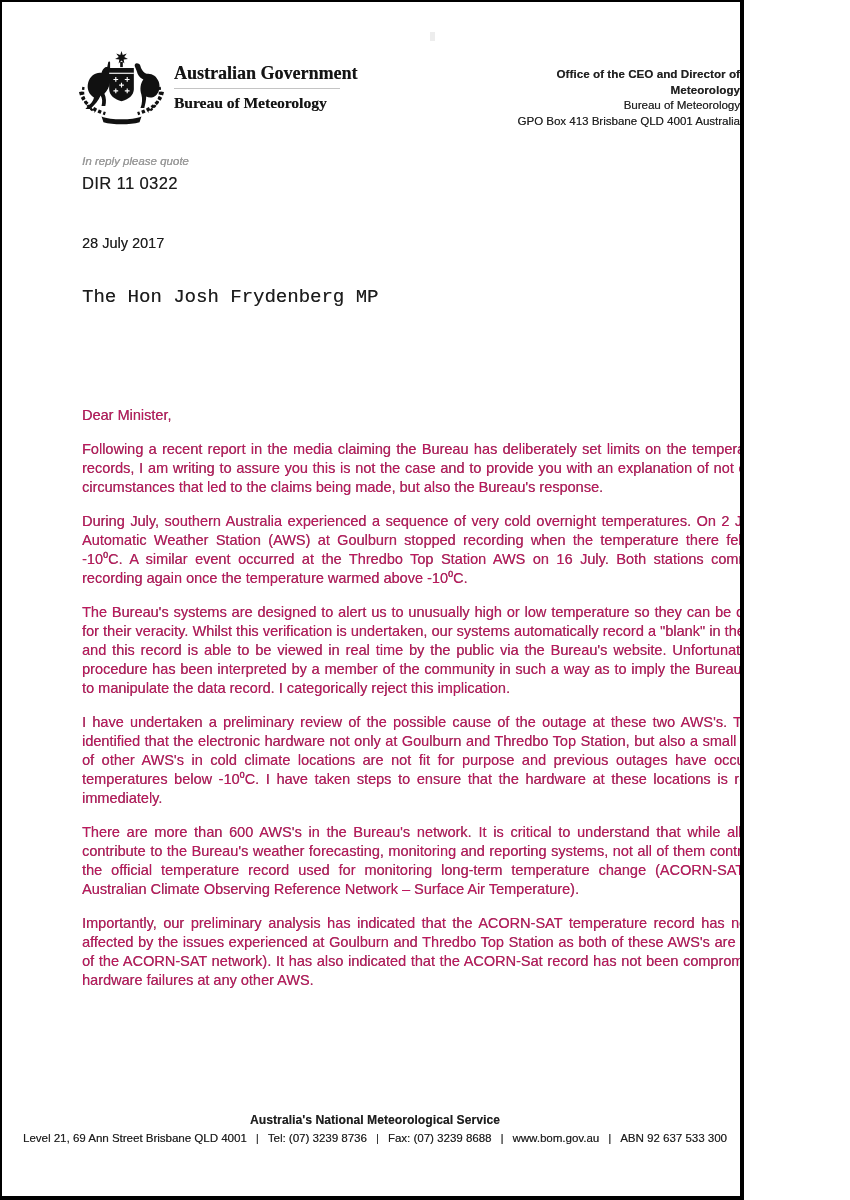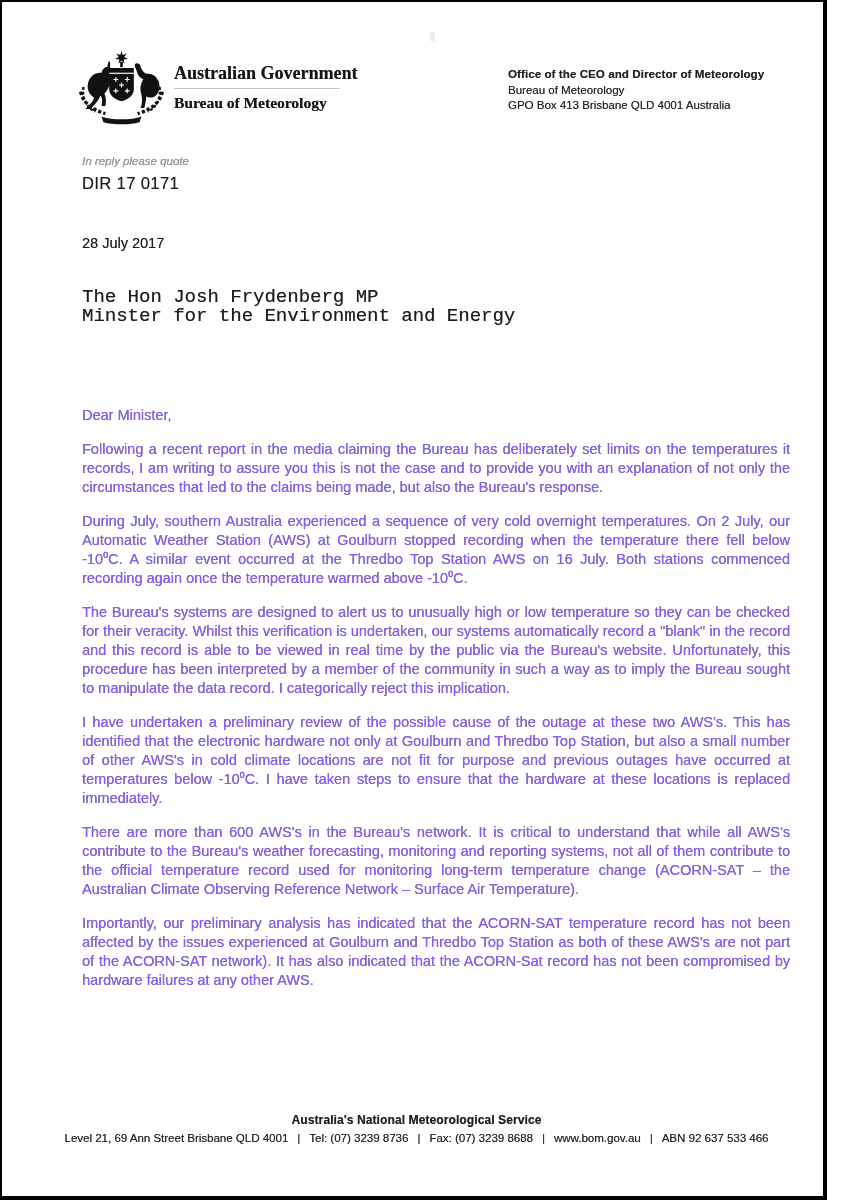--- a/index.html
+++ b/index.html
@@ -1,20 +1,20 @@
 <!DOCTYPE html>
 <html><head>
 <meta charset="utf-8">
 <style>
   html, body { margin: 0; padding: 0; background: #ffffff; }
   body { font-family: "Liberation Sans", sans-serif; }
 
   .page {
     position: relative;
-    width: 827px;
+    width: 744px;
     height: 1200px;
     box-sizing: border-box;
     background: #ffffff;
     color: #1c1c1c;
     border-left: 2px solid #000;
     border-top: 2px solid #000;
     border-right: 4px solid #000;
     border-bottom: 4px solid #000;
     overflow: hidden;
     text-shadow: 0.2px 0 0 rgba(0,0,0,0.55);
@@ -27,37 +27,37 @@
   .logo-gov {
     font-family: "Liberation Serif", serif;
     font-weight: bold; font-size: 18px; white-space: nowrap; color: #141414;
   }
   .logo-divider { height: 1px; background: #c4c4c4; margin: 4px 0 5px 0; width: 166px; }
   .logo-bureau {
     font-family: "Liberation Serif", serif;
     font-weight: bold; font-size: 15.5px; white-space: nowrap; color: #141414;
   }
 
-  .office { position: absolute; left: 506px; top: 65px; font-size: 11.5px; line-height: 15.5px; color: #222; }
+  .office { position: absolute; left: 506px; top: 65px; font-size: 11.5px; line-height: 15.5px; color: #222; text-align: right; }
   .office-bold { font-weight: bold; letter-spacing: 0.1px; }
 
   
   .ref { position: absolute; left: 80px; top: 153px; }
   .ref-label { font-size: 11.5px; color: #a2a2a2; font-style: italic; }
   .ref-number { font-size: 16.5px; margin-top: 7px; letter-spacing: 0.4px; }
 
   .date-line { position: absolute; left: 80px; top: 233px; font-size: 14.5px; }
 
   .recipient { position: absolute; left: 80px; top: 286px; font-size: 19px; line-height: 19px; font-family: Liberation Mono, monospace; }
   .recipient div { white-space: pre-wrap; }
 
   
   .letter-body {
     position: absolute; left: 80px; top: 404px; width: 708px;
-    font-size: 14.5px; line-height: 19px; color: #8b5cf6;
+    font-size: 14.5px; line-height: 19px; color: #be185d;
   }
   .salutation { margin-bottom: 15px; }
   .letter-body p { margin: 0 0 15px 0; text-align: justify; }
 
   
   .footer { position: absolute; left: 8px; right: 0; top: 1111px; text-align: center; color: #1f1f1f; }
   .footer-title { font-weight: bold; font-size: 12px; letter-spacing: 0.1px; }
   .footer-details { margin-top: 5px; font-size: 11.5px; white-space: nowrap; }
   .sep { display: inline-block; margin: 0 9px; color: #333; }
 
@@ -103,42 +103,41 @@
   </div>
 
   <div class="office">
     <div class="office-bold">Office of the CEO and Director of Meteorology</div>
     <div>Bureau of Meteorology</div>
     <div>GPO Box 413 Brisbane QLD 4001 Australia</div>
   </div>
 
   <div class="ref">
     <div class="ref-label">In reply please quote</div>
-    <div class="ref-number">DIR 17 0171</div>
+    <div class="ref-number">DIR 11 0322</div>
   </div>
 
   <div class="date-line">28 July 2017</div>
 
   <div class="recipient">
     <div>The Hon Josh Frydenberg MP</div>
-    <div>Minster for the Environment and Energy</div>
   </div>
 
   <div class="letter-body">
     <div class="salutation">Dear Minister,</div>
     <p>Following a recent report in the media claiming the Bureau has deliberately set limits on the temperatures it records, I am writing to assure you this is not the case and to provide you with an explanation of not only the circumstances that led to the claims being made, but also the Bureau's response.</p>
     <p>During July, southern Australia experienced a sequence of very cold overnight temperatures. On 2 July, our Automatic Weather Station (AWS) at Goulburn stopped recording when the temperature there fell below -10⁰C.  A similar event occurred at the Thredbo Top Station AWS on 16 July. Both stations commenced recording again once the temperature warmed above -10⁰C.</p>
     <p>The Bureau's systems are designed to alert us to unusually high or low temperature so they can be checked for their veracity.  Whilst this verification is undertaken, our systems automatically record a "blank" in the record and this record is able to be viewed in real time by the public via the Bureau's website. Unfortunately, this procedure has been interpreted by a member of the community in such a way as to imply the Bureau sought to manipulate the data record. I categorically reject this implication.</p>
     <p>I have undertaken a preliminary review of the possible cause of the outage at these two AWS's. This has identified that the electronic hardware not only at Goulburn and Thredbo Top Station, but also a small number of other AWS's in cold climate locations are not fit for purpose and previous outages have occurred at temperatures below -10⁰C.  I have taken steps to ensure that the hardware at these locations is replaced immediately.</p>
     <p>There are more than 600 AWS's in the Bureau's network. It is critical to understand that while all AWS's contribute to the Bureau's weather forecasting, monitoring and reporting systems, not all of them contribute to the official temperature record used for monitoring long-term temperature change (ACORN-SAT – the Australian Climate Observing Reference Network – Surface Air Temperature).</p>
     <p>Importantly, our preliminary analysis has indicated that the ACORN-SAT temperature record has not been affected by the issues experienced at Goulburn and Thredbo Top Station as both of these AWS's are not part of the ACORN-SAT network). It has also indicated that the ACORN-Sat record has not been compromised by hardware failures at any other AWS.</p>
   </div>
 
   <div class="footer">
     <div class="footer-title">Australia's National Meteorological Service</div>
     <div class="footer-details">
-      <span>Level 21, 69 Ann Street Brisbane QLD 4001</span><span class="sep">|</span><span>Tel: (07) 3239 8736</span><span class="sep">|</span><span>Fax: (07) 3239 8688</span><span class="sep">|</span><span>www.bom.gov.au</span><span class="sep">|</span><span>ABN 92 637 533 466</span>
+      <span>Level 21, 69 Ann Street Brisbane QLD 4001</span><span class="sep">|</span><span>Tel: (07) 3239 8736</span><span class="sep">|</span><span>Fax: (07) 3239 8688</span><span class="sep">|</span><span>www.bom.gov.au</span><span class="sep">|</span><span>ABN 92 637 533 300</span>
     </div>
   </div>
 
   <div class="speck"></div>
 
 </div>
 
 </body></html>

